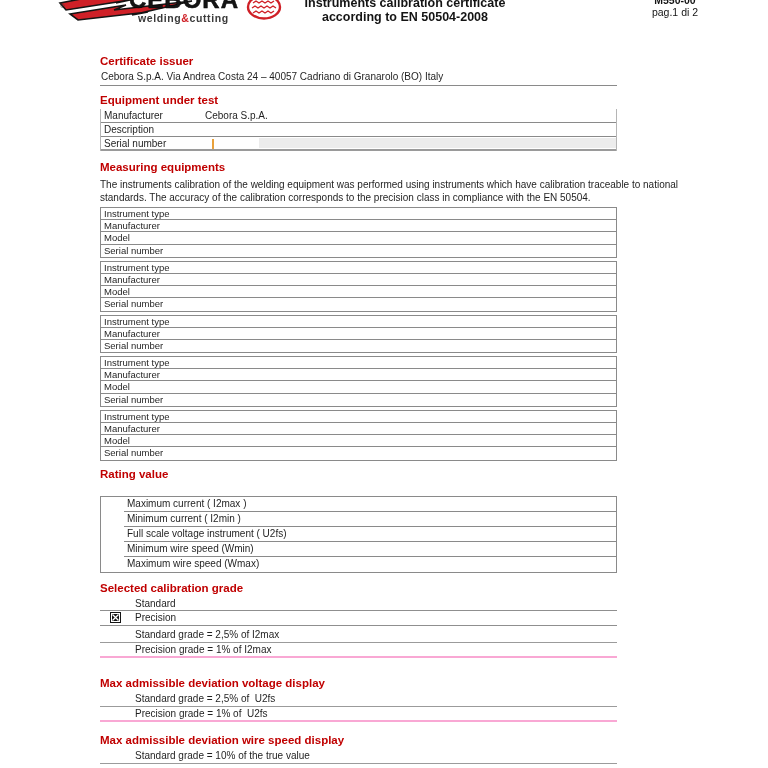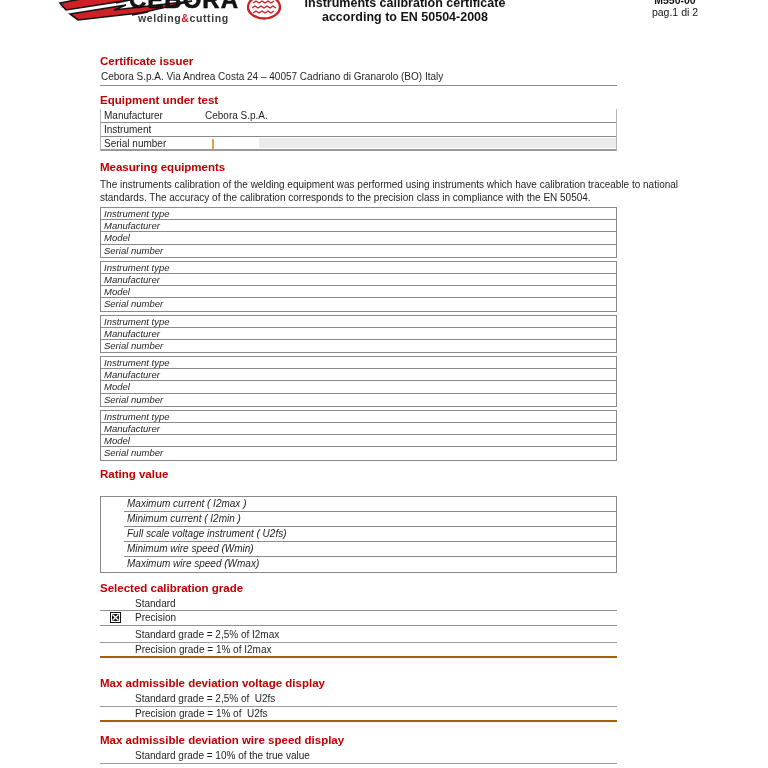--- a/index.html
+++ b/index.html
@@ -36,37 +36,37 @@
   .eq-row.last { height:14px; border-bottom:2px solid #9a9a9a; }
   .eq-value { position:absolute; left:104px; top:0; }
   .serial-cursor { position:absolute; left:111px; top:2px; width:2px; height:10px; background:#e9a13b; }
   .serial-fill { position:absolute; left:158px; right:0; top:1px; bottom:1px; background:#ececec; }
 
   #h-measuring { margin-top:10px; }
   .measuring-desc { margin-top:4px; font-size:10px; line-height:13px; width:601px; }
 
   .mi-groups { margin-top:3px; }
   .mi-group { border:1px solid #8a8a8a; margin-bottom:3px; }
-  .t-row { height:12.2px; font-size:9.5px; line-height:11.5px; padding-left:3px; border-bottom:1px solid #8a8a8a;font-style:italic; }
+  .t-row { height:12.2px; font-size:9.5px; line-height:11.5px; padding-left:3px; border-bottom:1px solid #8a8a8a; }
   .t-row:last-child { border-bottom:none; }
 
   #h-rating { margin-top:7px; }
   .rating-table { margin-top:15px; border:1px solid #8a8a8a;padding-left:23px; }
   .rating-table .t-row { height:15px; font-size:10px; line-height:14px; }
 
   #h-grade { margin-top:9px; }
   .grade-rows { margin-top:2px; }
   .grade-row { position:relative; height:14.5px; font-size:10px; line-height:13px; padding-left:35px; border-bottom:1px solid #8f8f8f; }
   .checkbox { position:absolute; left:10px; top:1px; }
 
   .dev-heading { margin-top:12px; }
   #h-voltage { margin-top:19px; }
   .dev-rows { margin-top:2px; }
   .dev-row { height:15px; font-size:10px; line-height:13px; padding-left:35px; border-bottom:1px solid #9b9b9b; white-space:pre-wrap; }
-  .dev-row.last { border-bottom:2px solid #a16207; }
+  .dev-row.last { border-bottom:2px solid #f9a8d4; }
 </style>
 </head>
 <body>
 
 <div class="page">
 
   <svg class="logo-bolts" width="150" height="32" viewBox="0 0 150 32">
     <polygon points="4,14 56,4 44,9 118,1 60,14 74,11 10,21" fill="#cf2027" stroke="#141414" stroke-width="1.6"></polygon>
     <polygon points="14,25 70,16 58,21 136,12 76,26 92,23 22,31" fill="#cf2027" stroke="#141414" stroke-width="1.6"></polygon>
   </svg>
@@ -93,21 +93,21 @@
     <h2 class="section" id="h-issuer">Certificate issuer</h2>
     <div class="issuer-line">Cebora S.p.A. Via Andrea Costa 24 – 40057 Cadriano di Granarolo (BO) Italy</div>
 
     <h2 class="section" id="h-equipment">Equipment under test</h2>
     <div class="eq-rows">
       <div class="eq-row">
         <span>Manufacturer</span>
         <span class="eq-value">Cebora S.p.A.</span>
       </div>
       <div class="eq-row">
-        <span>Instrument</span>
+        <span>Description</span>
       </div>
       <div class="eq-row last">
         <span>Serial number</span>
         <span class="serial-fill"></span>
         <span class="serial-cursor"></span>
       </div>
     </div>
 
     <h2 class="section" id="h-measuring">Measuring equipments</h2>
     <p class="measuring-desc">The instruments calibration of the welding equipment was performed using instruments which have calibration traceable to national standards. The accuracy of the calibration corresponds to the precision class in compliance with the EN 50504.</p>

